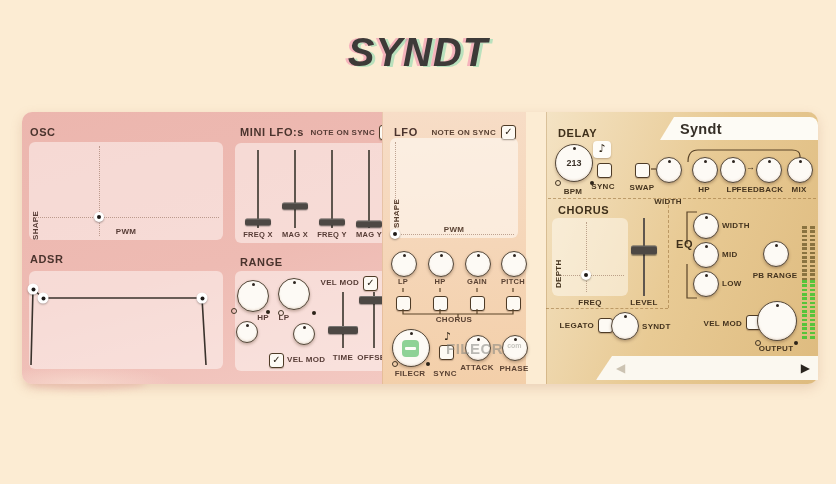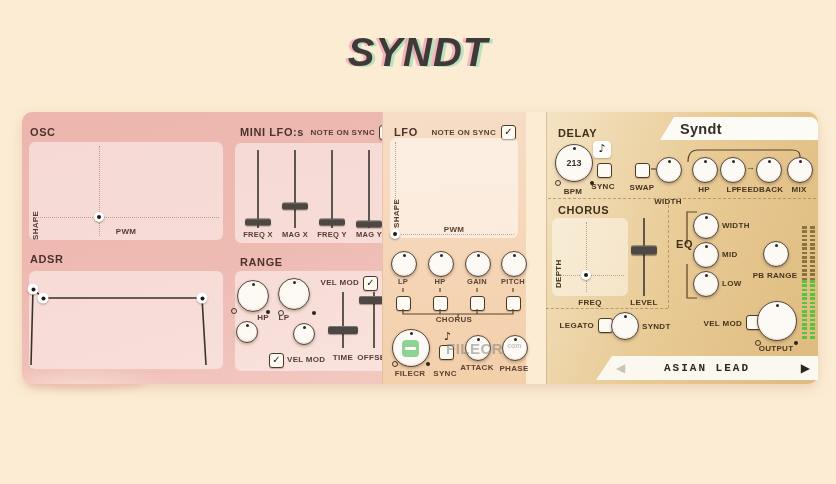--- a/index.html
+++ b/index.html
@@ -356,18 +356,17 @@
 
       <div class="lbl rgt" style="left:148px;top:208px;width:48px">VEL MOD</div>
       <div class="checkbox" style="left:200px;top:203px"></div>
       <div class="knob k38" style="left:211px;top:189px"></div>
       <div class="mm mm-min" style="left:209px;top:228px"></div>
       <div class="mm mm-max" style="left:248px;top:229px"></div>
       <div class="lbl ctr" style="left:208px;top:233px;width:44px">OUTPUT</div>
 
       <div class="preset">
         <span class="arrow arrow-prev">◀</span>
-        <span class="preset-value">ASIAN LEAD</span>
         <span class="arrow arrow-next">▶</span>
       </div>
     </div>
   </div>
 </div>
 
 </body></html>

